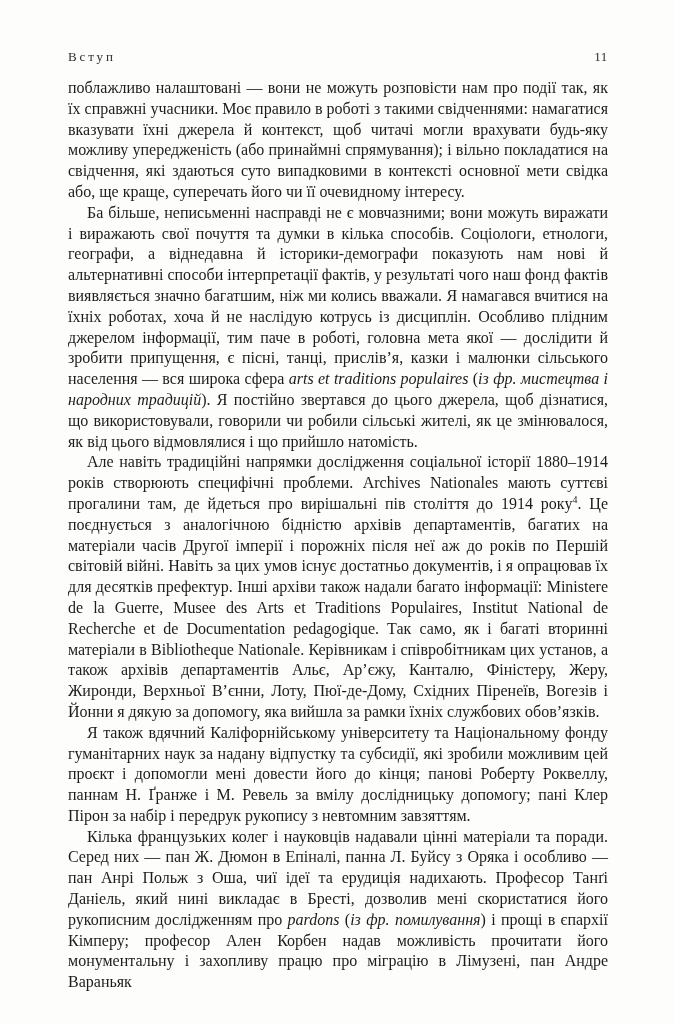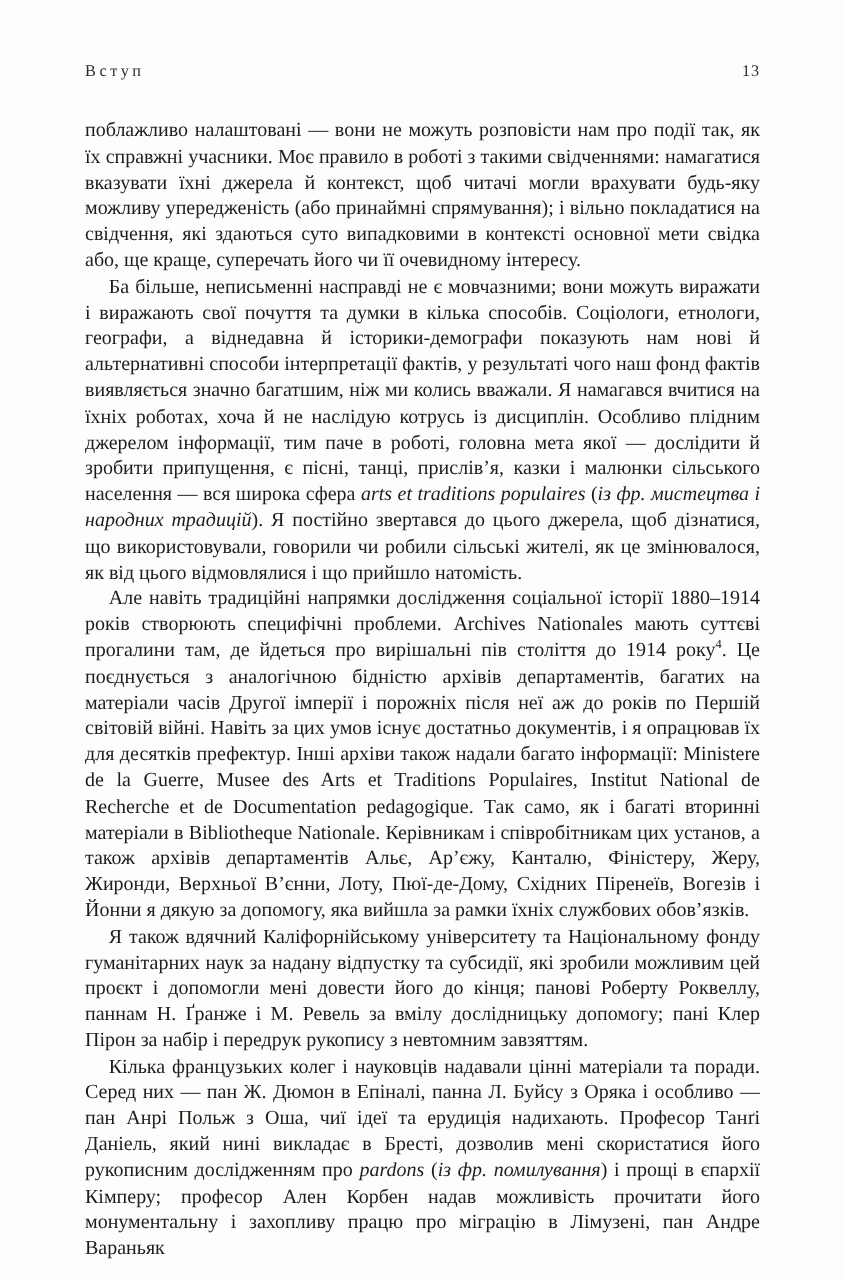--- a/index.html
+++ b/index.html
@@ -17,21 +17,21 @@
     font-family: "Liberation Serif", "DejaVu Serif", serif;
     padding: 49px 67px 0 68px;
     overflow: hidden;
   }
   .page-header {
     display: flex;
     justify-content: space-between;
     align-items: baseline;
     font-size: 13px;
     color: #2e2d2b;
-    margin-bottom: 30px;
+    margin-bottom: 13px;
   }
   .section-label {
     letter-spacing: 0.22em;
   }
   .page-number {
     letter-spacing: 0.05em;
   }
   .page-body {
     font-size: 16px;
     line-height: 20.8px;
@@ -53,21 +53,21 @@
     line-height: 0;
     vertical-align: super;
   }
 </style>
 </head>
 <body>
 
 <div class="page">
   <div class="page-header">
     <span class="section-label">Вступ</span>
-    <span class="page-number">13</span>
+    <span class="page-number">11</span>
   </div>
   <div class="page-body">
       <p class=""><span>поблажливо налаштовані — вони не можуть розповісти нам про події так, як їх справжні учасники. Моє правило в роботі з такими свідченнями: намагатися вказувати їхні джерела й контекст, щоб читачі могли врахувати будь-яку можливу упередженість (або принаймні спрямування); і вільно покладатися на свідчення, які здаються суто випадковими в контексті основної мети свідка або, ще краще, суперечать його чи її очевидному інтересу.</span></p>
       <p class="indent"><span>Ба більше, неписьменні насправді не є мовчазними; вони можуть виражати і виражають свої почуття та думки в кілька способів. Соціологи, етнологи, географи, а віднедавна й історики-демографи показують нам нові й альтернативні способи інтерпретації фактів, у результаті чого наш фонд фактів виявляється значно багатшим, ніж ми колись вважали. Я намагався вчитися на їхніх роботах, хоча й не наслідую котрусь із дисциплін. Особливо плідним джерелом інформації, тим паче в роботі, головна мета якої — дослідити й зробити припущення, є пісні, танці, прислів’я, казки і малюнки сільського населення — вся широка сфера </span><em>arts et traditions populaires</em><span> (</span><em>із фр. мистецтва і народних традицій</em><span>). Я постійно звертався до цього джерела, щоб дізнатися, що використовували, говорили чи робили сільські жителі, як це змінювалося, як від цього відмовлялися і що прийшло натомість.</span></p>
       <p class="indent"><span>Але навіть традиційні напрямки дослідження соціальної історії 1880–1914 років створюють специфічні проблеми. Archives Nationales мають суттєві прогалини там, де йдеться про вирішальні пів століття до 1914 року</span><sup>4</sup><span>. Це поєднується з аналогічною бідністю архівів департаментів, багатих на матеріали часів Другої імперії і порожніх після неї аж до років по Першій світовій війні. Навіть за цих умов існує достатньо документів, і я опрацював їх для десятків префектур. Інші архіви також надали багато інформації: Ministere de la Guerre, Musee des Arts et Traditions Populaires, Institut National de Recherche et de Documentation pedagogique. Так само, як і багаті вторинні матеріали в Bibliotheque Nationale. Керівникам і співробітникам цих установ, а також архівів департаментів Альє, Ар’єжу, Канталю, Фіністеру, Жеру, Жиронди, Верхньої В’єнни, Лоту, Пюї-де-Дому, Східних Піренеїв, Вогезів і Йонни я дякую за допомогу, яка вийшла за рамки їхніх службових обов’язків.</span></p>
       <p class="indent"><span>Я також вдячний Каліфорнійському університету та Національному фонду гуманітарних наук за надану відпустку та субсидії, які зробили можливим цей проєкт і допомогли мені довести його до кінця; панові Роберту Роквеллу, паннам Н. Ґранже і М. Ревель за вмілу дослідницьку допомогу; пані Клер Пірон за набір і передрук рукопису з невтомним завзяттям.</span></p>
       <p class="indent"><span>Кілька французьких колег і науковців надавали цінні матеріали та поради. Серед них — пан Ж. Дюмон в Епіналі, панна Л. Буйсу з Оряка і особливо — пан Анрі Польж з Оша, чиї ідеї та ерудиція надихають. Професор Танґі Даніель, який нині викладає в Бресті, дозволив мені скористатися його рукописним дослідженням про </span><em>pardons</em><span> (</span><em>із фр. помилування</em><span>) і прощі в єпархії Кімперу; професор Ален Корбен надав можливість прочитати його монументальну і захопливу працю про міграцію в Лімузені, пан Андре Вараньяк</span></p>
     </div>
 </div>
 

